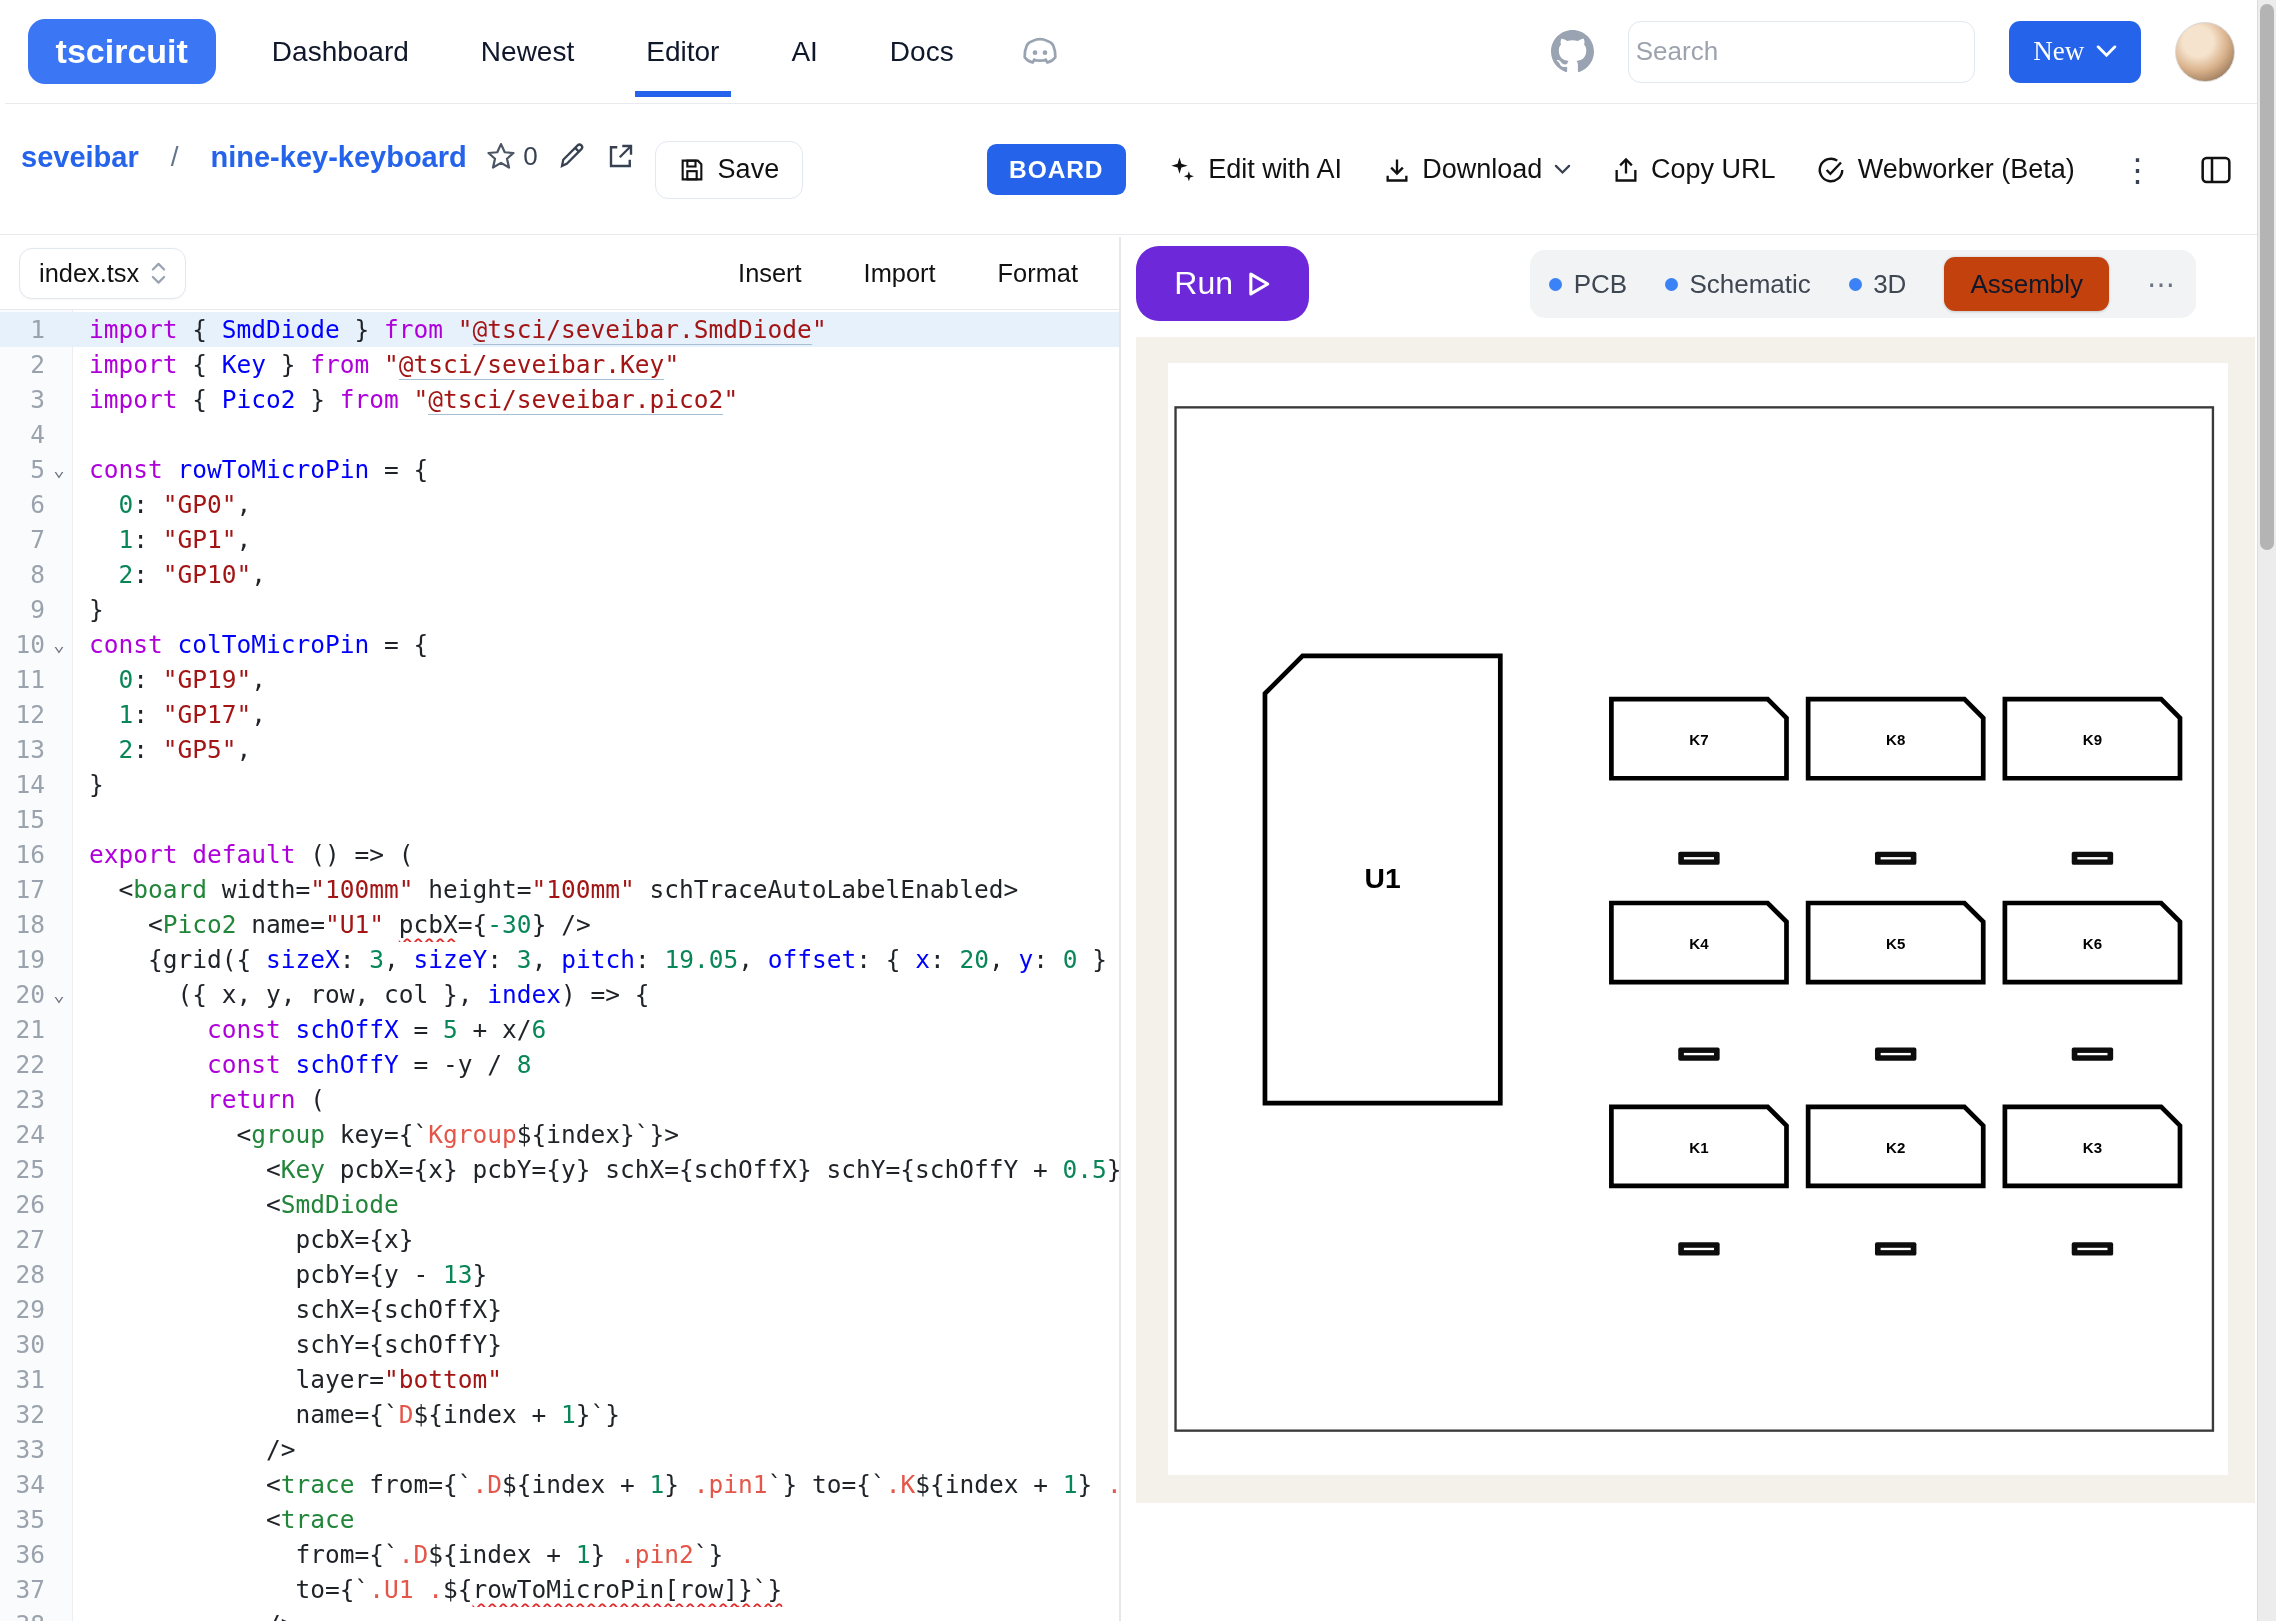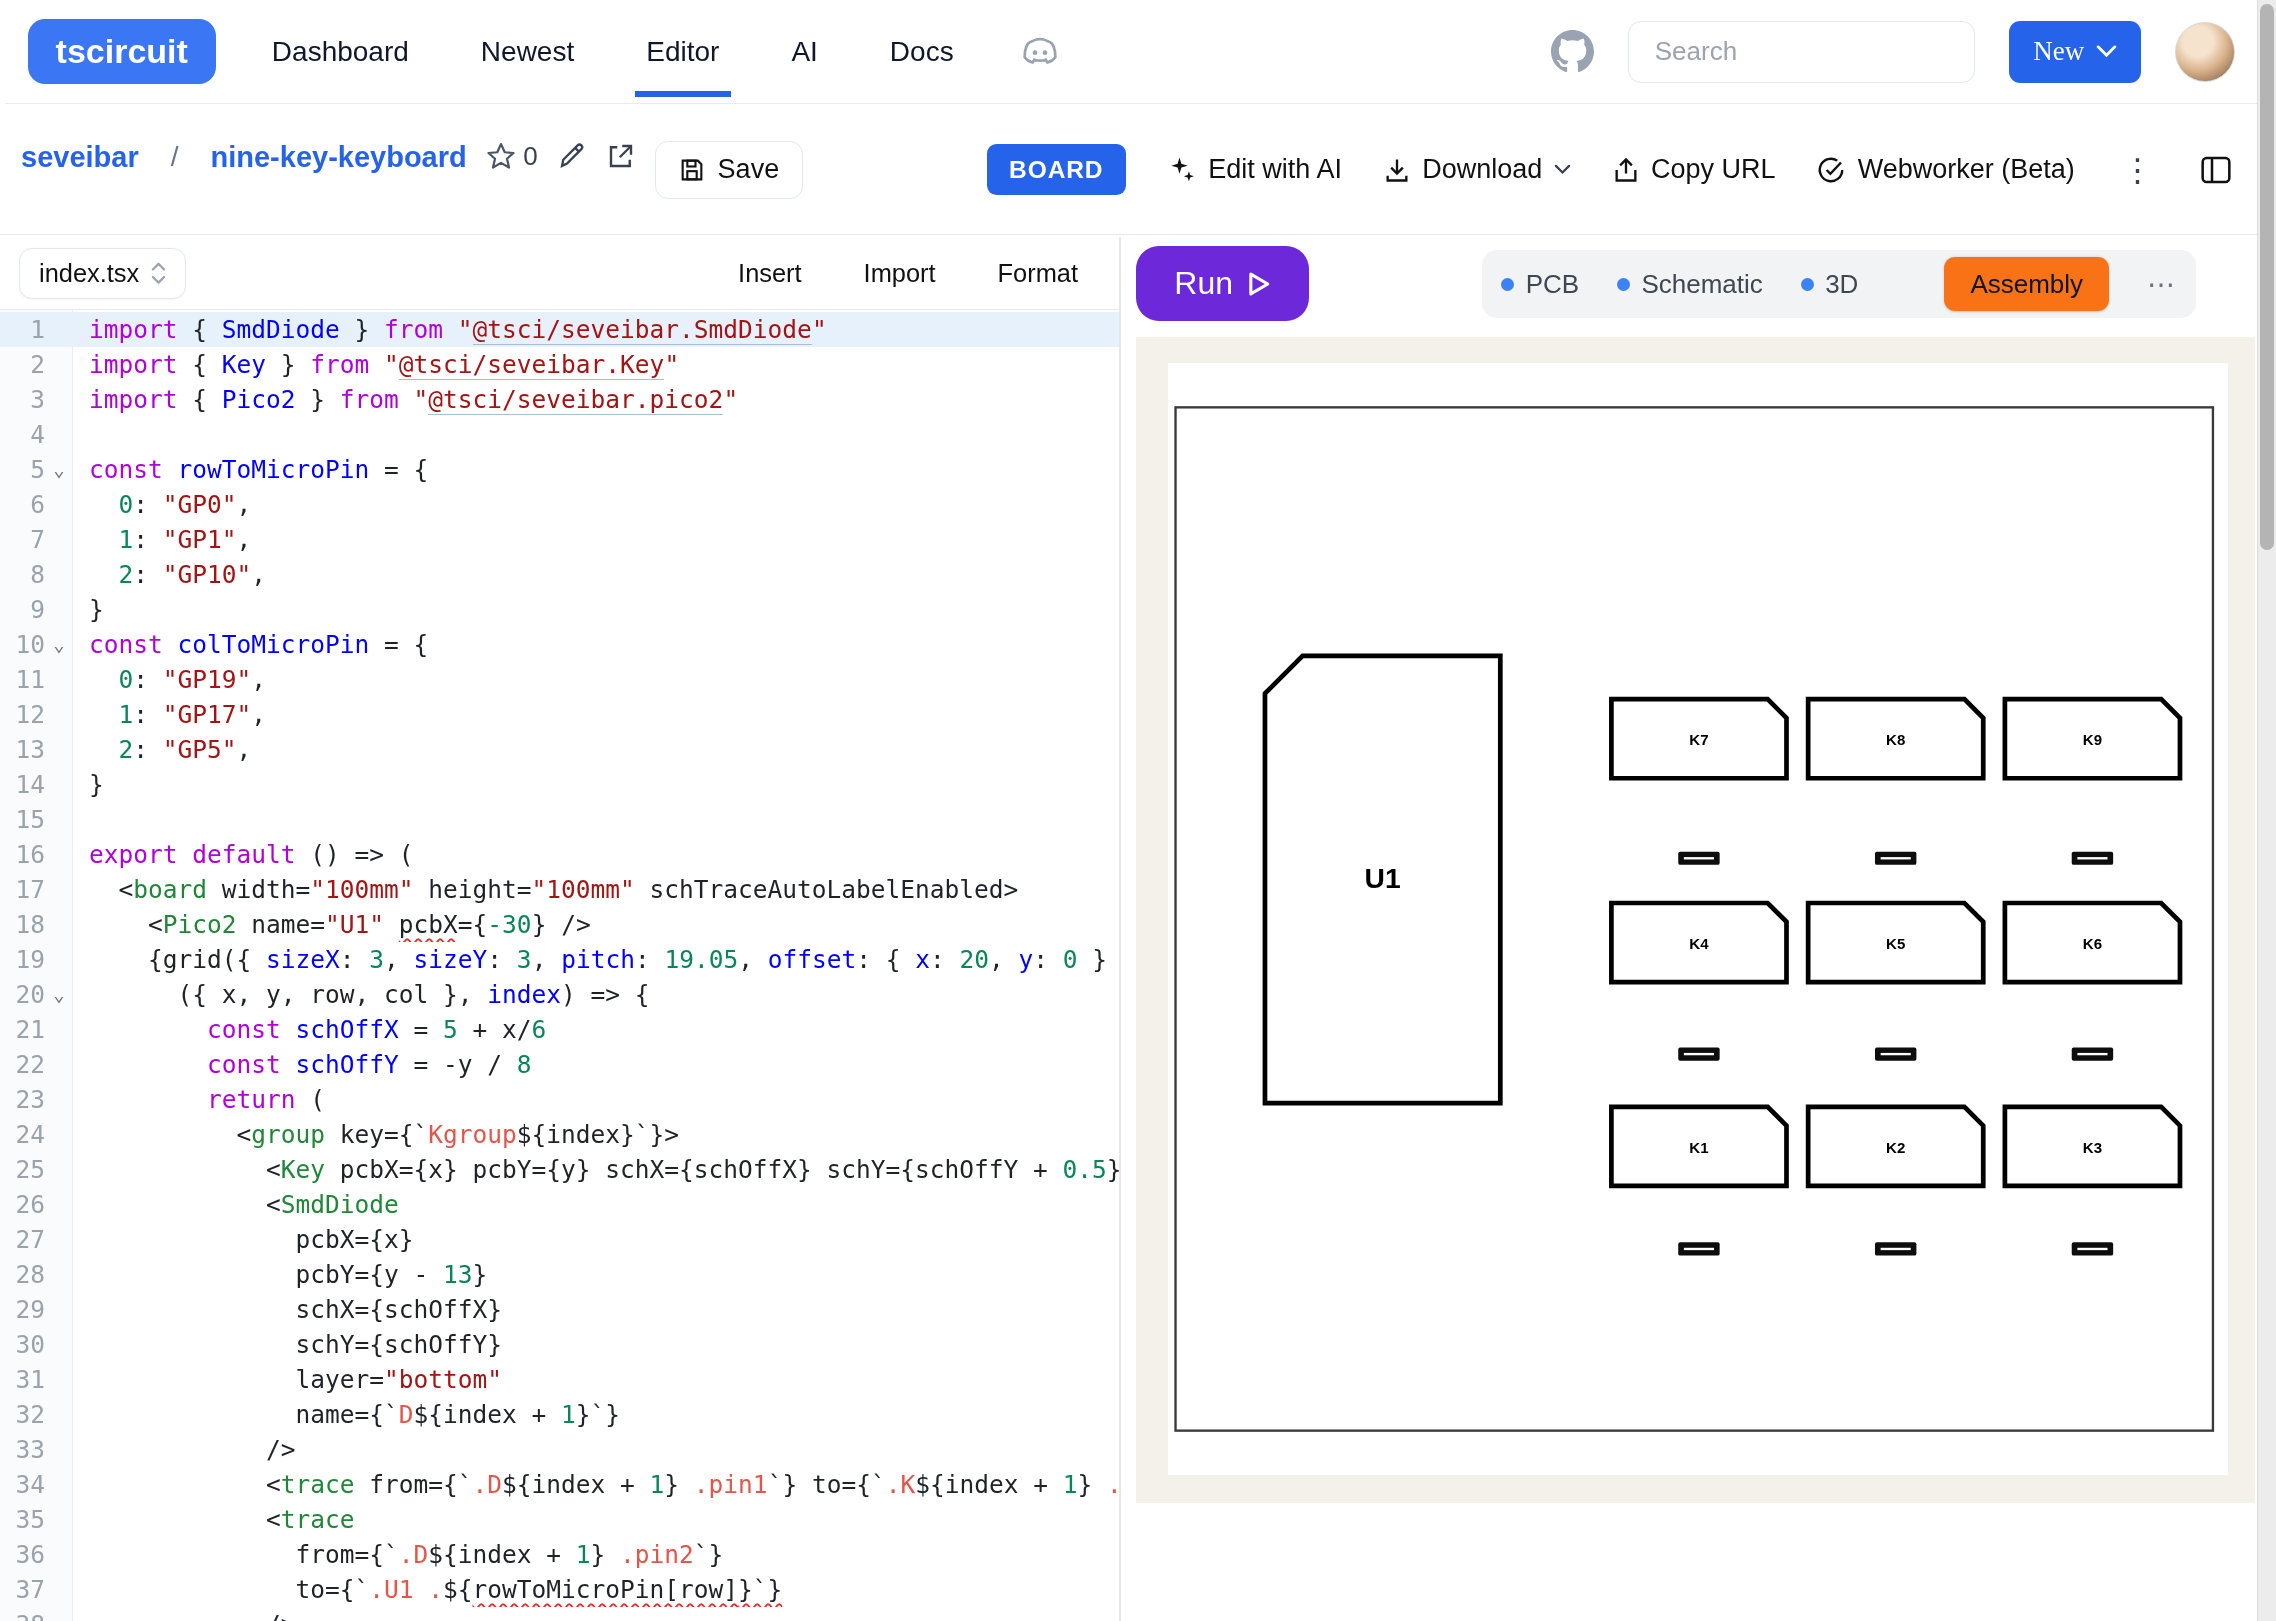--- a/index.html
+++ b/index.html
@@ -11,21 +11,21 @@
             border-bottom:1.9px solid #e8eaee; display:flex; align-items:center; }
   .logo-pill { margin-left:22.6px; background:#3b76f4; color:#fff; font-weight:bold; font-size:34px;
                padding:13px 28px; border-radius:17px; cursor:pointer; }
   .nav-links { display:flex; align-items:center; margin-left:56px; gap:72px; }
   .nav-link { font-size:28px; color:#0f172a; position:relative; height:90px; display:flex; align-items:center; cursor:pointer; }
   .nav-link.active::after { content:""; position:absolute; left:-11.3px; right:-11.3px; bottom:0; height:5.6px; background:#2563eb; }
   .nav-icon { color:#9aa3b2; display:flex; align-items:center; }
   #discord-wrap { margin-left:66px; }
   .nav-right { margin-left:auto; display:flex; align-items:center; gap:34px; margin-right:28px; }
   #search-input { width:347px; height:62px; border:1.9px solid #e2e8f0; border-radius:13px; font-size:26px;
-                  padding:0 26px; color:#334155; outline:none; }
+                  padding:0 7px; color:#334155; outline:none; }
   #search-input::placeholder { color:#9ca3af; }
   .new-btn { background:#2563eb; color:#fff; border:none; font-size:27px; height:62px; padding:0 24.5px;
              border-radius:11.3px; display:flex; align-items:center; gap:11.3px; cursor:pointer;font-family:Liberation Serif, serif; }
   .avatar { width:60px; height:60px; border-radius:50%; cursor:pointer;
             background:radial-gradient(circle at 38% 32%, #f6e3cd 0 28%, #d9b28c 55%, #6e5138 100%);
             border:0.9px solid #d8d8d8; }
 
   
   #toolbar2 { position:absolute; left:0; top:105px; width:2258px; height:130px; background:#fff;
               border-bottom:1.9px solid #e8eaee; display:flex; align-items:center; }
@@ -72,22 +72,22 @@
 
   
   #right-pane { position:absolute; left:1121px; top:237px; width:1137px; height:1384px; background:#fff; }
   .run-btn { position:absolute; left:15px; top:9.4px; width:173px; height:75px; background:#6d28d9; border:none;
              border-radius:23px; color:#fff; font-size:32px; display:flex; align-items:center; justify-content:center;
              gap:15px; cursor:pointer; }
   .view-tabs { position:absolute; right:62px; top:13px; height:68px; background:#f1f3f5; border-radius:15px;
                display:flex; align-items:center; padding:0 19px; gap:38px; }
   .view-tab { display:flex; align-items:center; gap:11.3px; font-size:26px; color:#3f4753; cursor:pointer; }
   .view-tab .dot { width:13px; height:13px; border-radius:50%; background:#3b82f6; }
-  .view-tab.active { background:#f97316; border-radius:11.3px; padding:11.3px 26px; color:#0f172a;
-                     box-shadow:0 0.9px 2.8px rgba(0,0,0,.18);margin-left:48px; }
+  .view-tab.active { background:#c2410c; border-radius:11.3px; padding:11.3px 26px; color:#0f172a;
+                     box-shadow:0 0.9px 2.8px rgba(0,0,0,.18); }
   .view-more { font-size:28px; color:#6b7280; cursor:pointer; letter-spacing:1.9px; }
 
   #canvas { position:absolute; left:15px; top:100px; width:1119px; height:1166px; background:#f4f0ea; }
   #paper { position:absolute; left:32px; top:26px; width:1060px; height:1112px; background:#fff; }
   #assembly-svg { position:absolute; left:0; top:0; }
 
   
   #scrollbar { position:absolute; right:0; top:0; width:19px; height:1621px; background:#ececec; border-left:0.9px solid #dcdcdc; }
   #scroll-thumb { position:absolute; left:1.9px; top:3.8px; width:14px; height:546px; background:#b4b4b4; border-radius:7.5px; cursor:pointer; }
 

